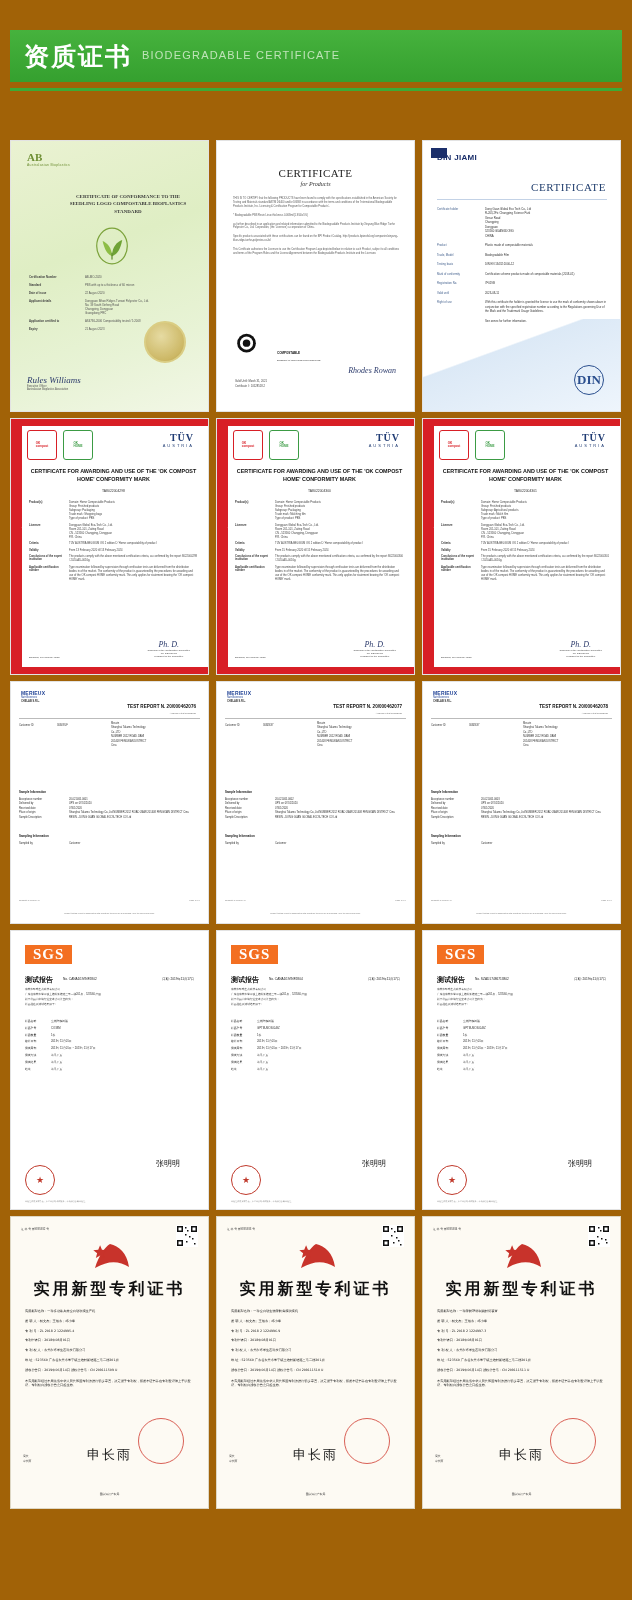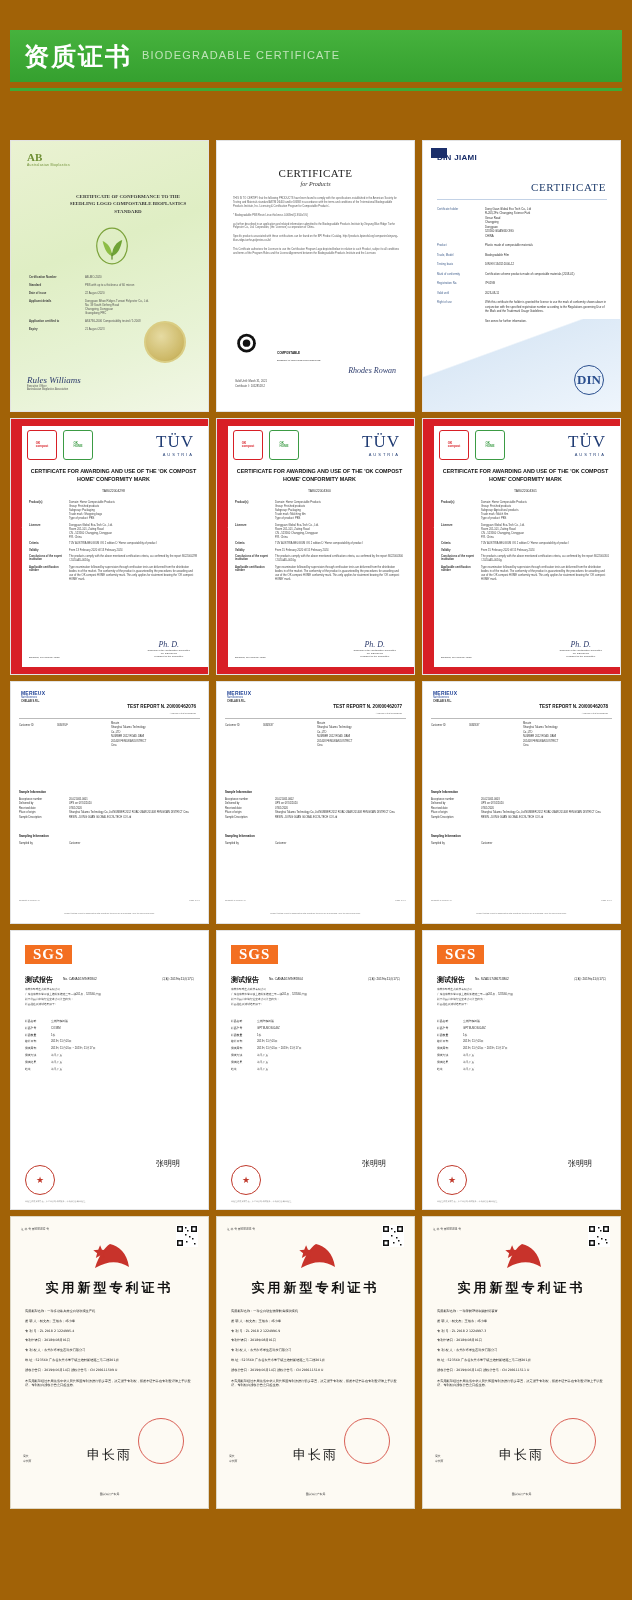--- a/index.html
+++ b/index.html
@@ -171,21 +171,21 @@
   .tuv-logos { position: absolute; left: 16px; top: 11px; display: flex; gap: 6px; align-items: center; }
   .ok-mark {
     width: 30px; height: 30px; border: 1.4px solid #d81f26; border-radius: 3px;
     display: flex; flex-direction: column; align-items: center; justify-content: center;
     font-size: 3px; color: #d81f26; font-weight: bold; line-height: 1.1;
   }
   .ok-mark.green { border-color: #3b9b44; color: #3b9b44; }
   .tuv-brand {
     position: absolute; right: 14px; top: 13px; text-align: right;
   }
-  .tuv-brand .tb1 { font-size: 17px; font-weight: normal; color: #1f3b73; font-family: "Liberation Serif", serif; letter-spacing: 1px; }
+  .tuv-brand .tb1 { font-size: 10px; font-weight: bold; color: #1f3b73; font-family: "Liberation Serif", serif; letter-spacing: 1px; }
   .tuv-brand .tb2 { font-size: 4px; color: #1f3b73; letter-spacing: 2px; }
   .tuv-title {
     position: absolute; left: 18px; right: 10px; top: 48px; text-align: center;
     font-size: 5.4px; font-weight: bold; color: #111; line-height: 1.5;
   }
   .tuv-sub { position: absolute; left: 18px; right: 10px; top: 70px; text-align: center; font-size: 3.4px; color: #333; }
   .tuv-rows { position: absolute; left: 18px; top: 82px; width: 168px; }
   .tuv-r { display: flex; margin-bottom: 2.4px; }
   .tuv-k { width: 40px; font-size: 2.7px; color: #333; font-weight: bold; }
   .tuv-v { flex: 1; font-size: 2.7px; color: #444; line-height: 1.5; }
@@ -231,21 +231,21 @@
   .pat {
     position: absolute; inset: 0;
     background: #fdfaf3;
     border: 1px solid #ded7c4;
   }
   .pat-no { position: absolute; left: 10px; top: 10px; font-size: 2.8px; color: #444; }
   .pat-qr { position: absolute; right: 10px; top: 8px; width: 22px; height: 22px; }
   .pat-emblem { position: absolute; left: 50%; top: 24px; transform: translateX(-50%); }
   .pat-title {
     position: absolute; left: 0; right: 0; top: 62px; text-align: center;
-    font-size: 13px; font-weight: bold; color: #111; letter-spacing: 3px;
+    font-size: 16px; font-weight: bold; color: #111; letter-spacing: 3px;
     font-family: "DejaVu Sans", sans-serif;
   }
   .pat-rows { position: absolute; left: 14px; top: 92px; width: 172px; }
   .pat-r { font-size: 3.2px; color: #222; margin-bottom: 5px; line-height: 1.5; font-family: "DejaVu Sans", sans-serif; }
   .pat-r b { font-weight: normal; color: #111; }
   .pat-seal {
     position: absolute; right: 24px; bottom: 44px; width: 46px; height: 46px; border-radius: 50%;
     border: 1.6px solid #d03a2e; opacity: .8;
   }
   .pat-sign { position: absolute; left: 0; right: 0; bottom: 44px; text-align: center; }

